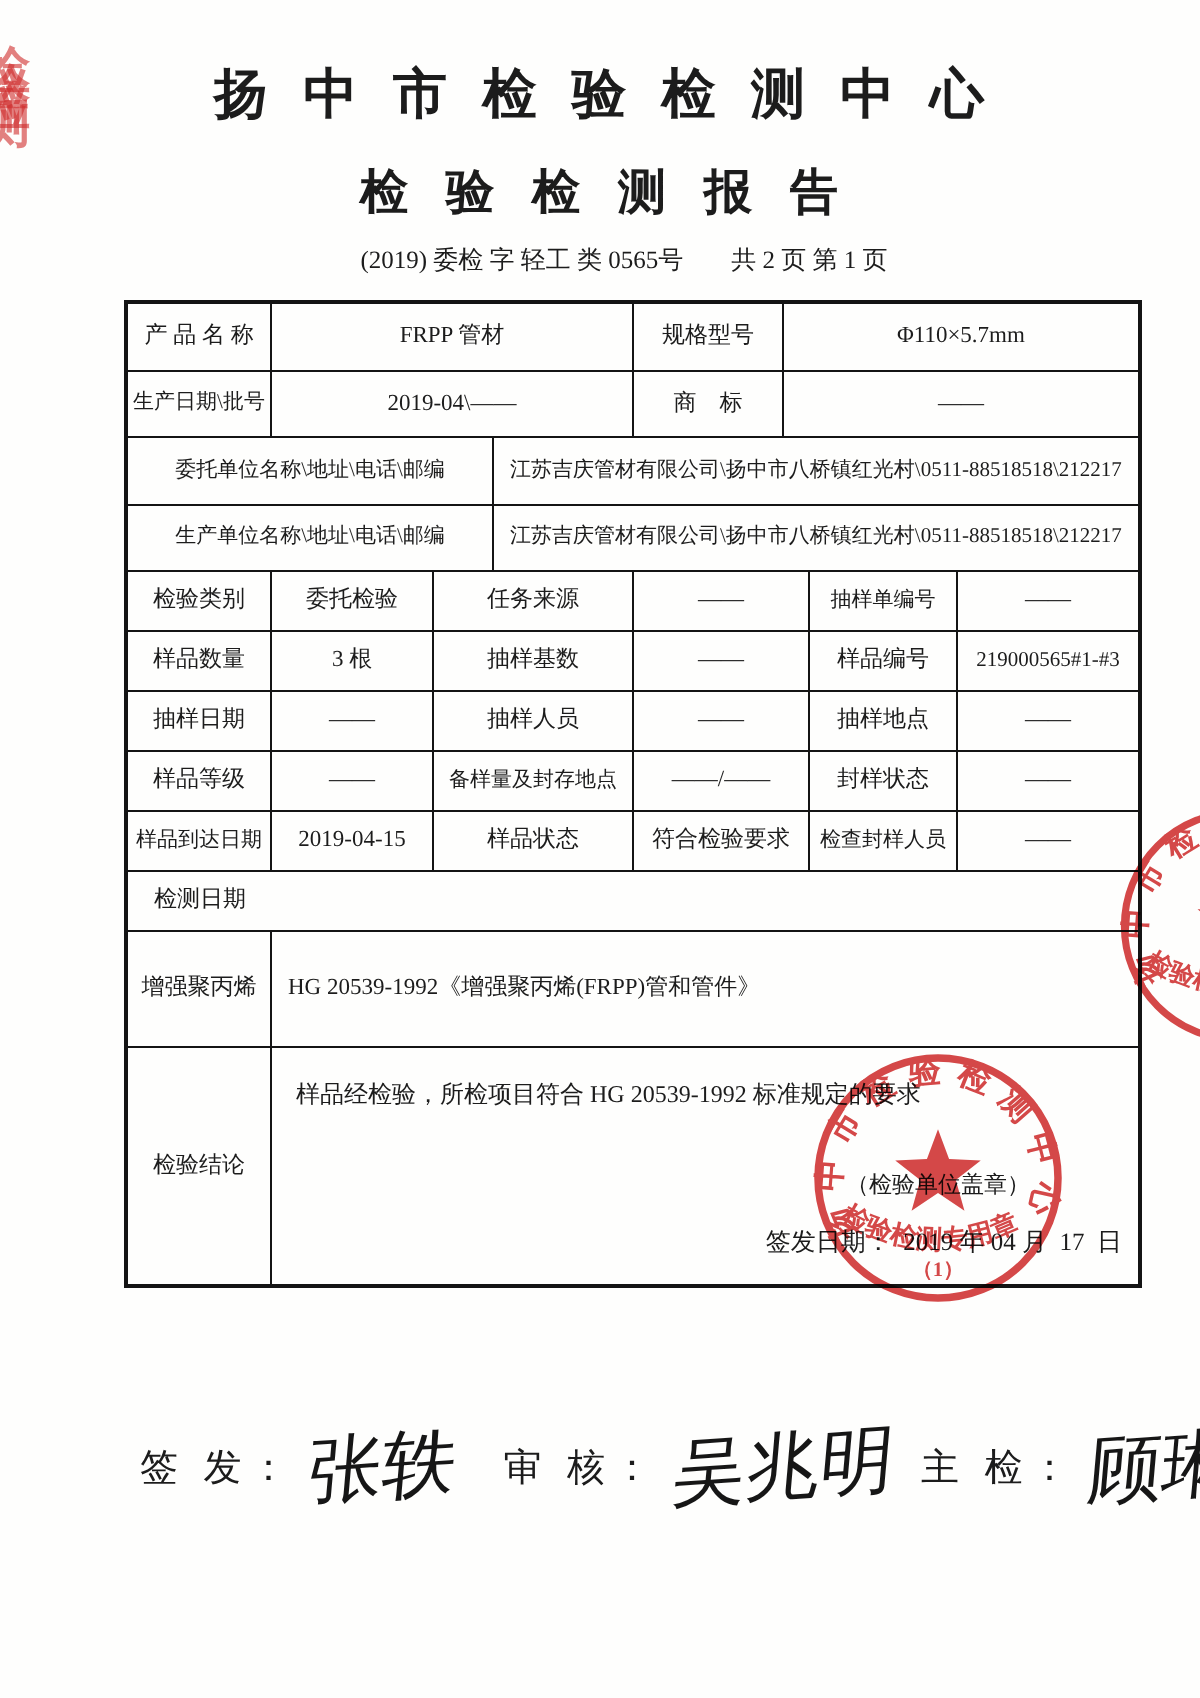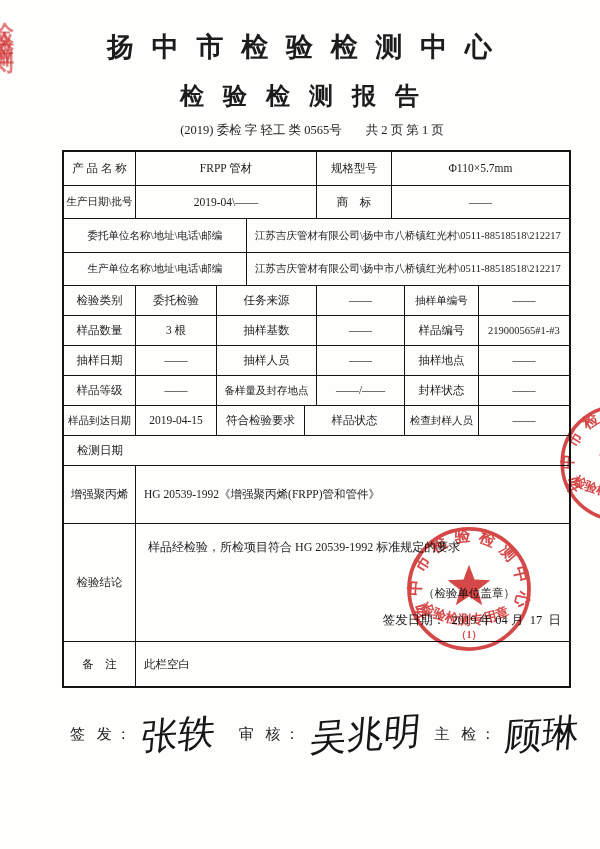--- a/index.html
+++ b/index.html
@@ -32,21 +32,21 @@
   .wRest{width:85.74%}
 
   
   .concl{position:relative;display:block;}
   .concl-text{position:absolute;left:12px;top:16px;right:16px;text-align:left;font-size:12px;}
   .seal-note{position:absolute;right:54px;top:62px;font-size:11.5px;}
   .issue-date{position:absolute;right:8px;bottom:13px;font-size:12.5px;white-space:pre;}
 
   
   .sig-row{position:absolute;left:70px;top:694px;width:525px;height:80px;display:flex;align-items:center;}
-  .sig-label{font-size:15px;letter-spacing:4px;white-space:nowrap;}
+  .sig-label{font-size:19px;letter-spacing:4px;white-space:nowrap;}
   .hand{font-size:37px;line-height:1;transform:rotate(-4deg) skewX(-9deg);margin:0 6px;white-space:nowrap;color:#161616;}
   .hand.n1{margin-right:24px;}
   .hand.n2{margin-right:14px;}
 
   
   .stamp{position:absolute;mix-blend-mode:multiply;opacity:0.88;pointer-events:none;}
   .stamp-main{left:394px;top:514px;width:150px;height:150px;}
   .stamp-edge{left:548px;top:392px;width:142px;height:142px;}
   .stamp text{font-family:"Liberation Serif","DejaVu Serif",serif;font-weight:bold;}
 
@@ -126,22 +126,22 @@
       <div class="cell cB">——</div>
       <div class="cell cC tiny">备样量及封存地点</div>
       <div class="cell cD">——/——</div>
       <div class="cell cE">封样状态</div>
       <div class="cell cF">——</div>
     </div>
 
     <div class="trow h30">
       <div class="cell cA tiny">样品到达日期</div>
       <div class="cell cB">2019-04-15</div>
+      <div class="cell cC">样品状态</div>
       <div class="cell cD">符合检验要求</div>
-      <div class="cell cC">样品状态</div>
       <div class="cell cE tiny">检查封样人员</div>
       <div class="cell cF">——</div>
     </div>
 
     <div class="trow h30">
       <div class="cell cA">检测日期</div>
     </div>
 
     <div class="trow h58">
       <div class="cell cA">增强聚丙烯</div>
@@ -150,24 +150,20 @@
 
     <div class="trow h118">
       <div class="cell cA">检验结论</div>
       <div class="cell wRest concl">
         <div class="concl-text">样品经检验，所检项目符合 HG 20539-1992 标准规定的要求</div>
         <div class="seal-note">（检验单位盖章）</div>
         <div class="issue-date">签发日期：  2019 年 04 月  17  日</div>
       </div>
     </div>
 
-    <div class="trow h44">
-      <div class="cell cA">备　注</div>
-      <div class="cell wRest left">此栏空白</div>
-    </div>
 
   </div>
 
   <div class="sig-row">
     <span class="sig-label">签 发：</span>
     <span class="hand n1">张轶</span>
     <span class="sig-label">审 核：</span>
     <span class="hand n2">吴兆明</span>
     <span class="sig-label">主 检：</span>
     <span class="hand">顾琳</span>

